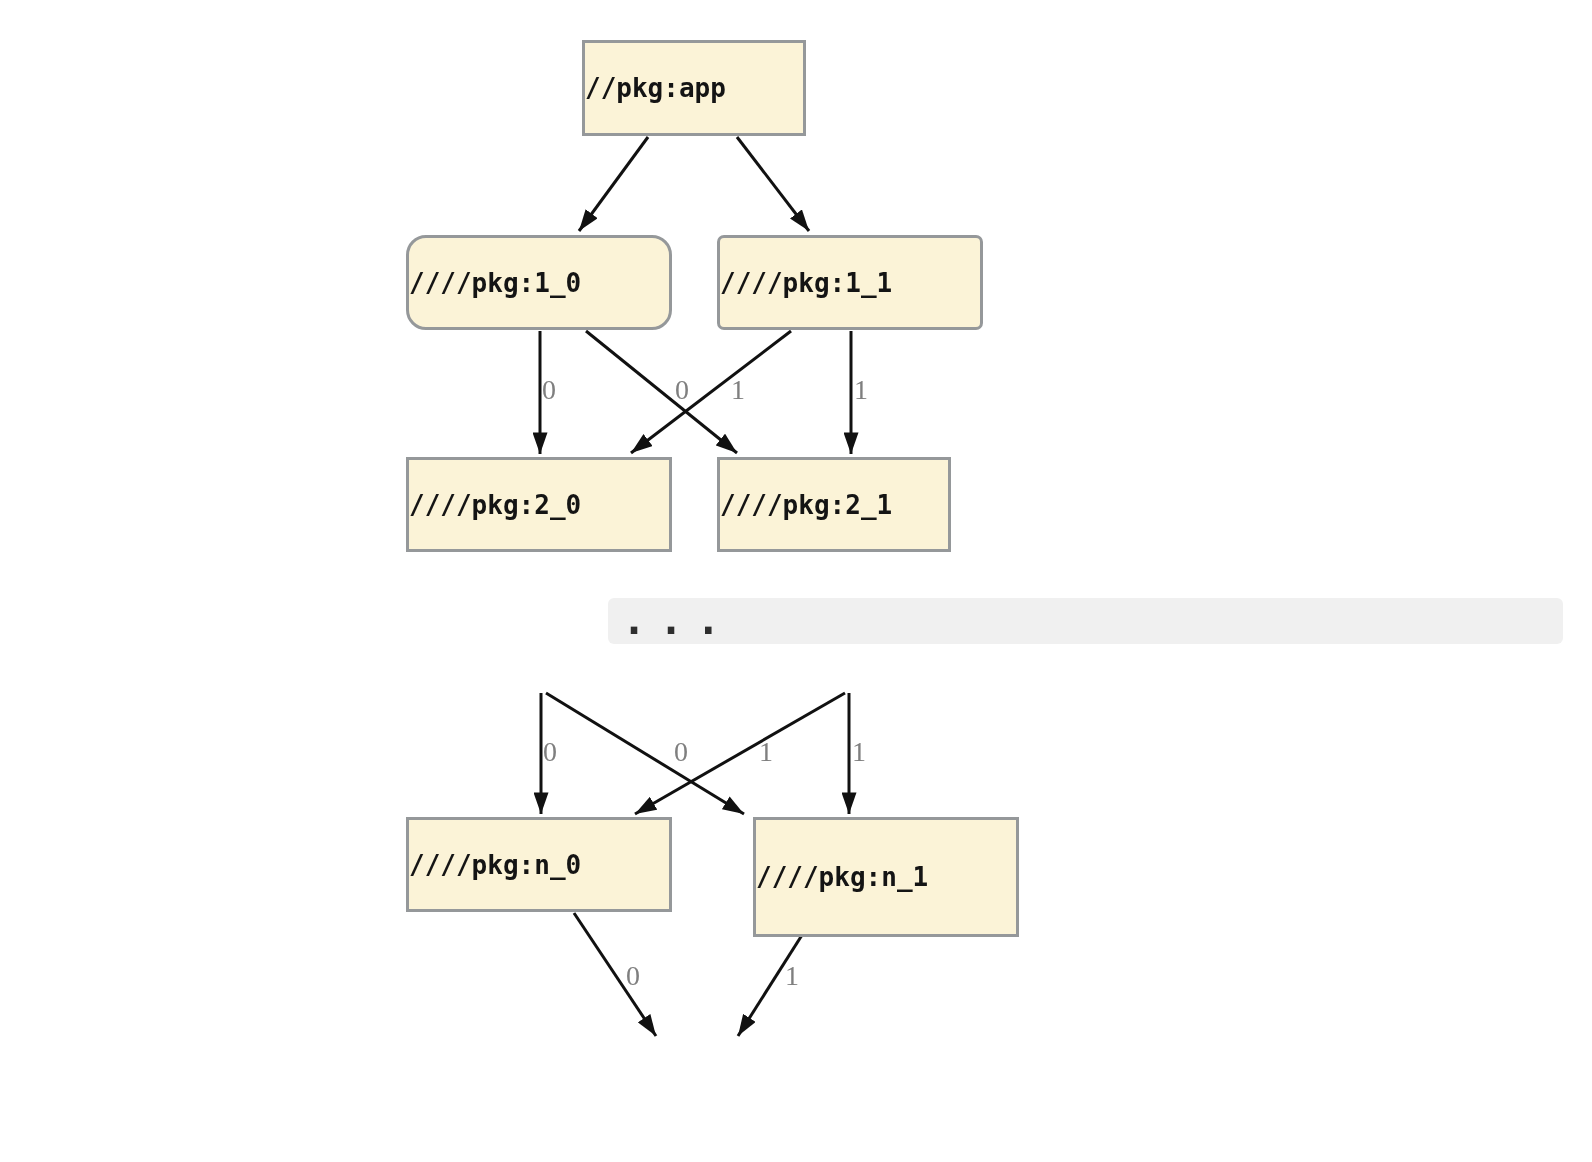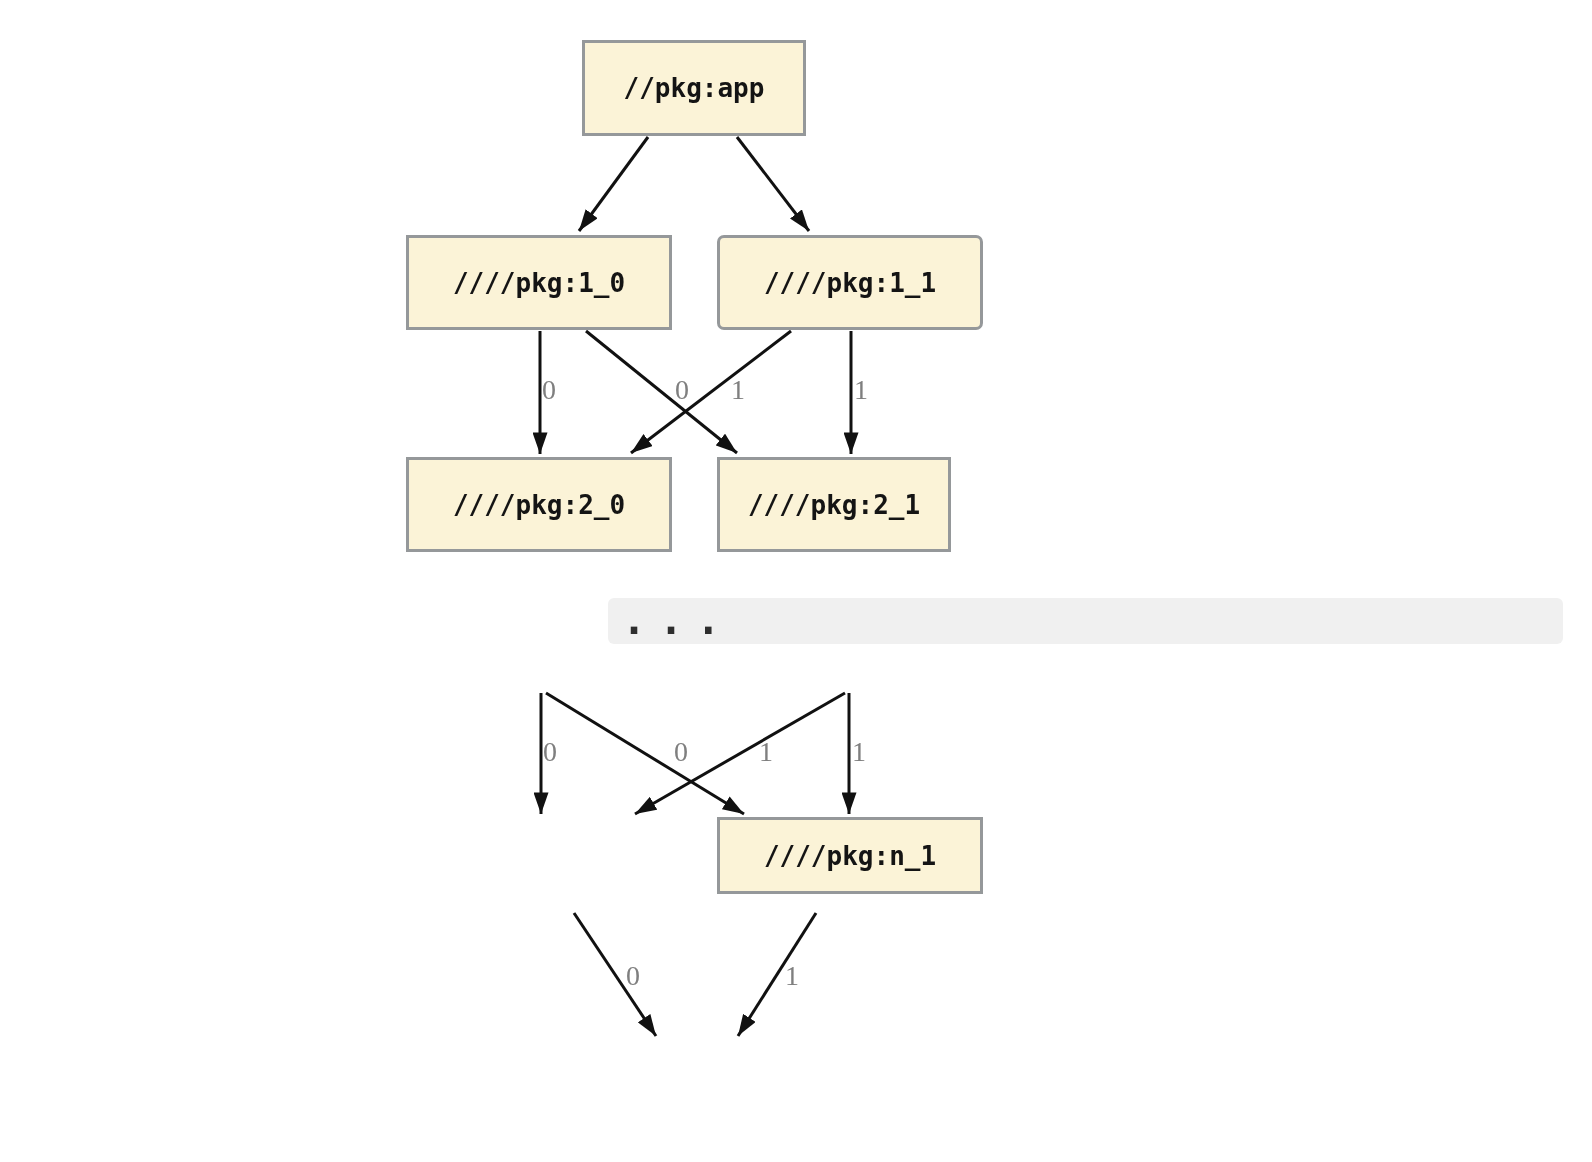--- a/index.html
+++ b/index.html
@@ -10,21 +10,21 @@
     font-family:"Liberation Sans", sans-serif;
     overflow:hidden;
   }
   svg.edges { position:absolute; left:0; top:0; width:1592px; height:1162px; }
   .edge-line { stroke:var(--edge, #111); stroke-width:3; fill:none; }
   .node {
     position:absolute;
     box-sizing:border-box;
     background:var(--node-fill, #fbf3d7);
     border:3px solid var(--node-border, #95989a);
-    display:flex; align-items:center; justify-content:center;
+    display:flex; align-items:center; justify-content:flex-start;
     font-family:"DejaVu Sans Mono","Liberation Mono",monospace;
     font-weight:700; font-size:26px; color:#141414;
     white-space:nowrap;
   }
   .band {
     position:absolute;
     left:608px; top:598px; width:955px; height:46px;
     background:var(--band-fill, #f0f0f0);
     border-radius:6px;
   }
@@ -65,38 +65,41 @@
     <line class="edge-line" x1="546" y1="693" x2="744" y2="814" marker-end="url(#arr)"></line>
     <line class="edge-line" x1="845" y1="693" x2="635" y2="814" marker-end="url(#arr)"></line>
     <line class="edge-line" x1="849" y1="693" x2="849" y2="814" marker-end="url(#arr)"></line>
     <line class="edge-line" x1="574" y1="913" x2="656" y2="1036" marker-end="url(#arr)"></line>
     <line class="edge-line" x1="816" y1="913" x2="738" y2="1036" marker-end="url(#arr)"></line>
   </svg>
 
   <div class="node" style="left:582px; top:40px;  width:224px; height:96px;">
     <span>//pkg:app</span>
   </div>
-  <div class="node" style="left:406px; top:235px; width:266px; height:95px;">
+  <div class="node" style="left:406px; top:235px; width:266px; height:95px;border-radius:20px;">
     <span>////pkg:1_0</span>
   </div>
   <div class="node" style="left:717px; top:235px; width:266px; height:95px;border-radius:7px;">
     <span>////pkg:1_1</span>
   </div>
   <div class="node" style="left:406px; top:457px; width:266px; height:95px;">
     <span>////pkg:2_0</span>
   </div>
   <div class="node" style="left:717px; top:457px; width:234px; height:95px;">
     <span>////pkg:2_1</span>
   </div>
 
   <div class="band">
     <span class="ellipsis">...</span>
   </div>
 
-  <div class="node" style="left:717px; top:817px; width:266px; height:77px;">
+  <div class="node" style="left:406px; top:817px; width:266px; height:95px;">
+    <span>////pkg:n_0</span>
+  </div>
+  <div class="node" style="left:753px; top:817px; width:266px; height:120px;">
     <span>////pkg:n_1</span>
   </div>
 
   <span class="elabel" style="left:549px; top:390px;">0</span>
   <span class="elabel" style="left:682px; top:390px;">0</span>
   <span class="elabel" style="left:738px; top:390px;">1</span>
   <span class="elabel" style="left:861px; top:390px;">1</span>
 
   <span class="elabel" style="left:550px; top:752px;">0</span>
   <span class="elabel" style="left:681px; top:752px;">0</span>

